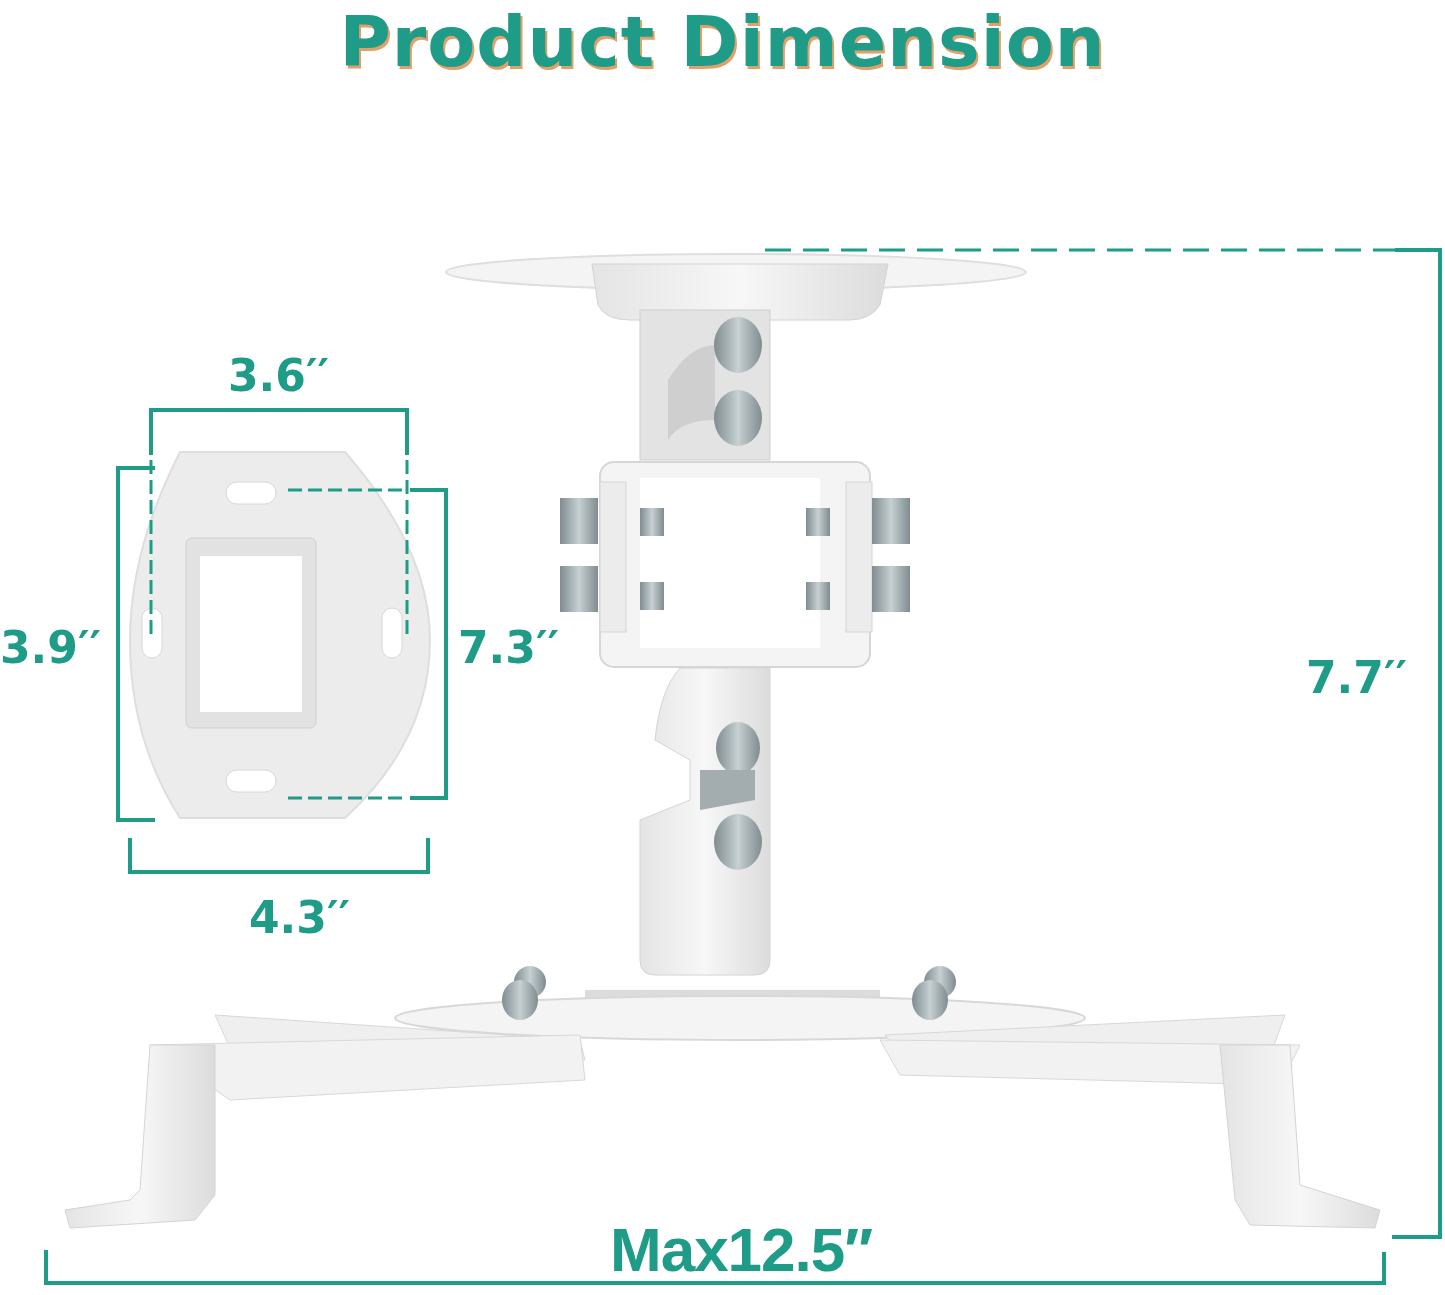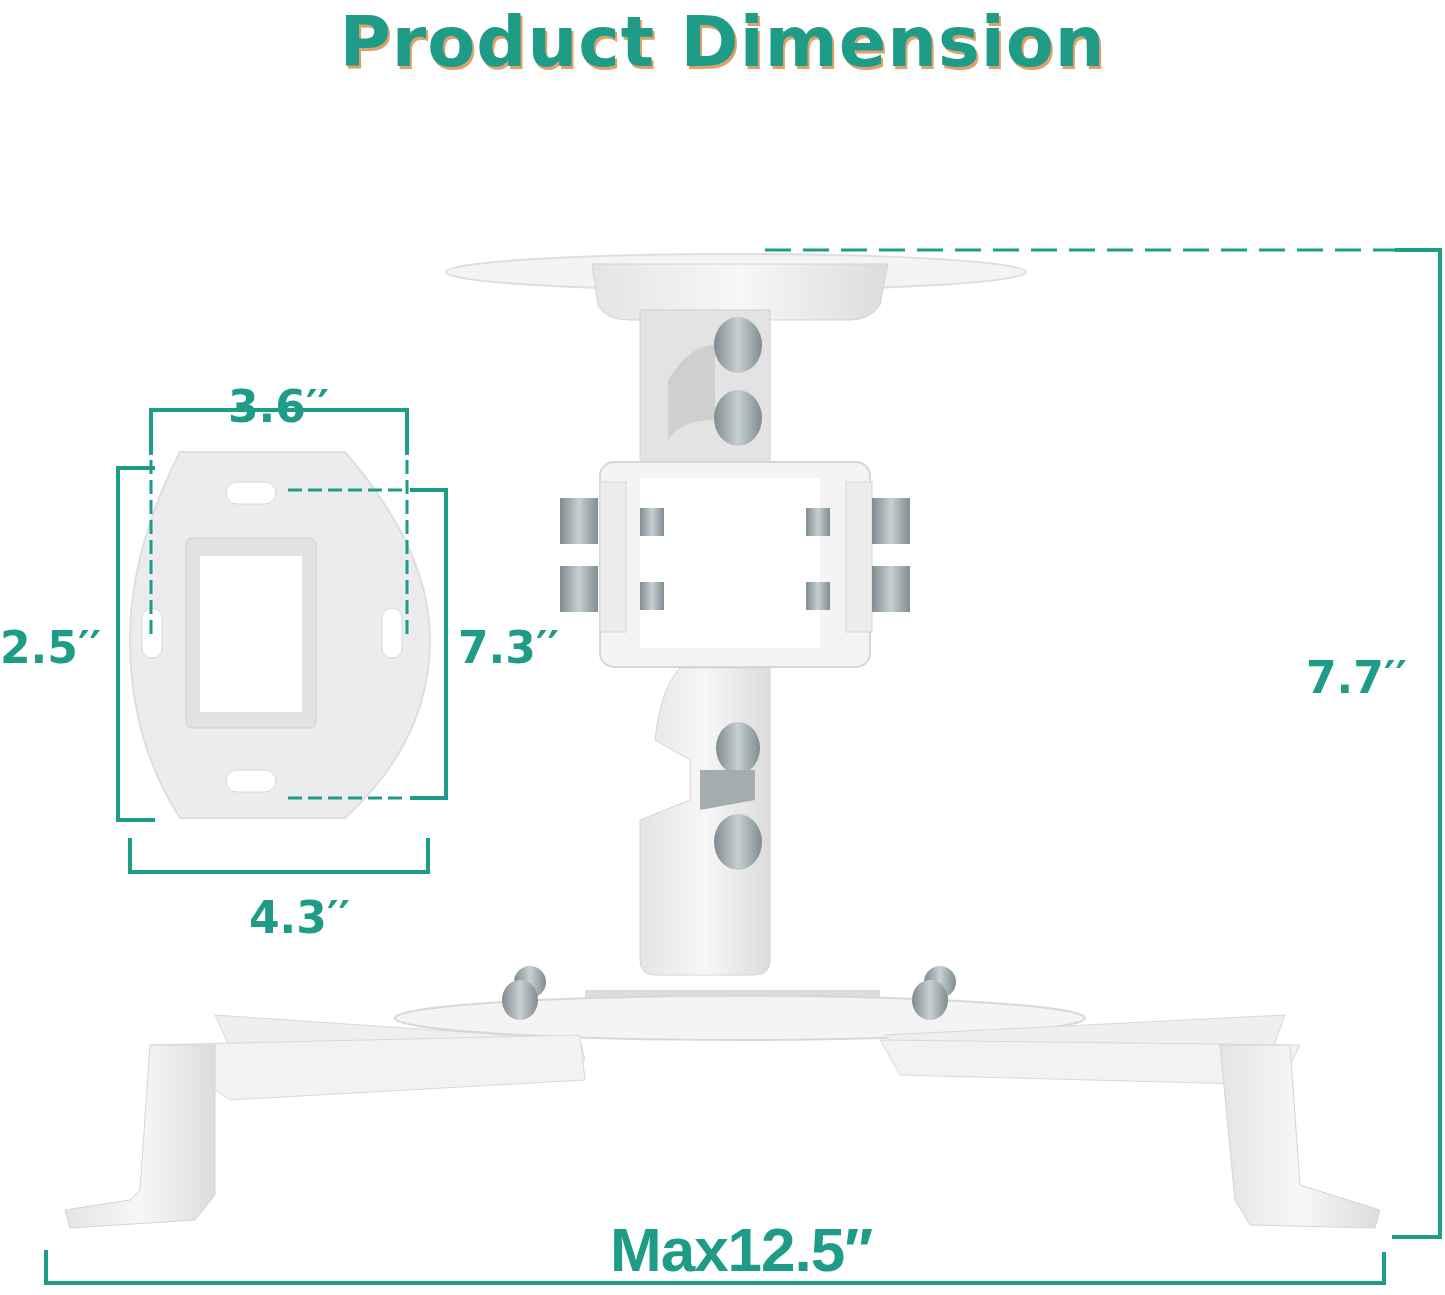--- a/index.html
+++ b/index.html
@@ -104,18 +104,18 @@
     <path d="M1220,1045 L1290,1045 L1300,1185 L1380,1210 L1375,1228 L1250,1225 L1235,1200 Z" fill="url(#white)" stroke="#d4d4d4"></path>
   </g>
 
   <g stroke="#1f9c88" fill="none" stroke-width="4">
     <path d="M765,250 L1395,250" stroke-dasharray="26,12" stroke-width="3"></path>
     <path d="M1395,250 L1440,250 L1440,1237 L1392,1237"></path>
     <path d="M46,1250 L46,1283 L1384,1283 L1384,1252"></path>
   </g>
 </svg>
 
-<div class="dim" style="left:228px;top:350px;margin-top:31px;">3.6′′</div>
-<div class="dim" style="left:0px;top:622px;">2.5′′</div>
+<div class="dim" style="left:228px;top:350px;">3.6′′</div>
+<div class="dim" style="left:0px;top:622px;">3.9′′</div>
 <div class="dim" style="left:458px;top:622px;">7.3′′</div>
 <div class="dim" style="left:228px;top:892px;margin-left:21px;">4.3′′</div>
 <div class="dim" style="left:1306px;top:652px;">7.7′′</div>
 <div class="dim max" style="left:610px;top:1224px;">Max12.5′′</div>
 
 </body></html>

